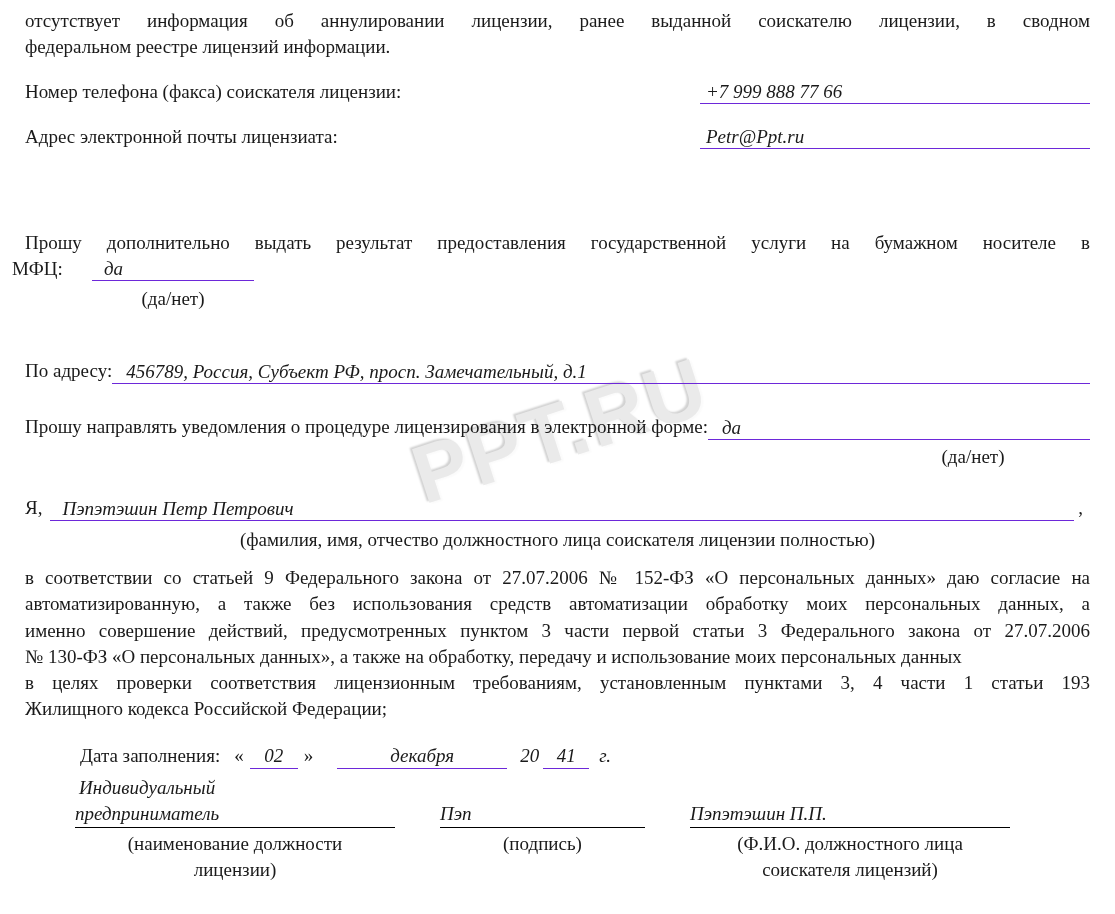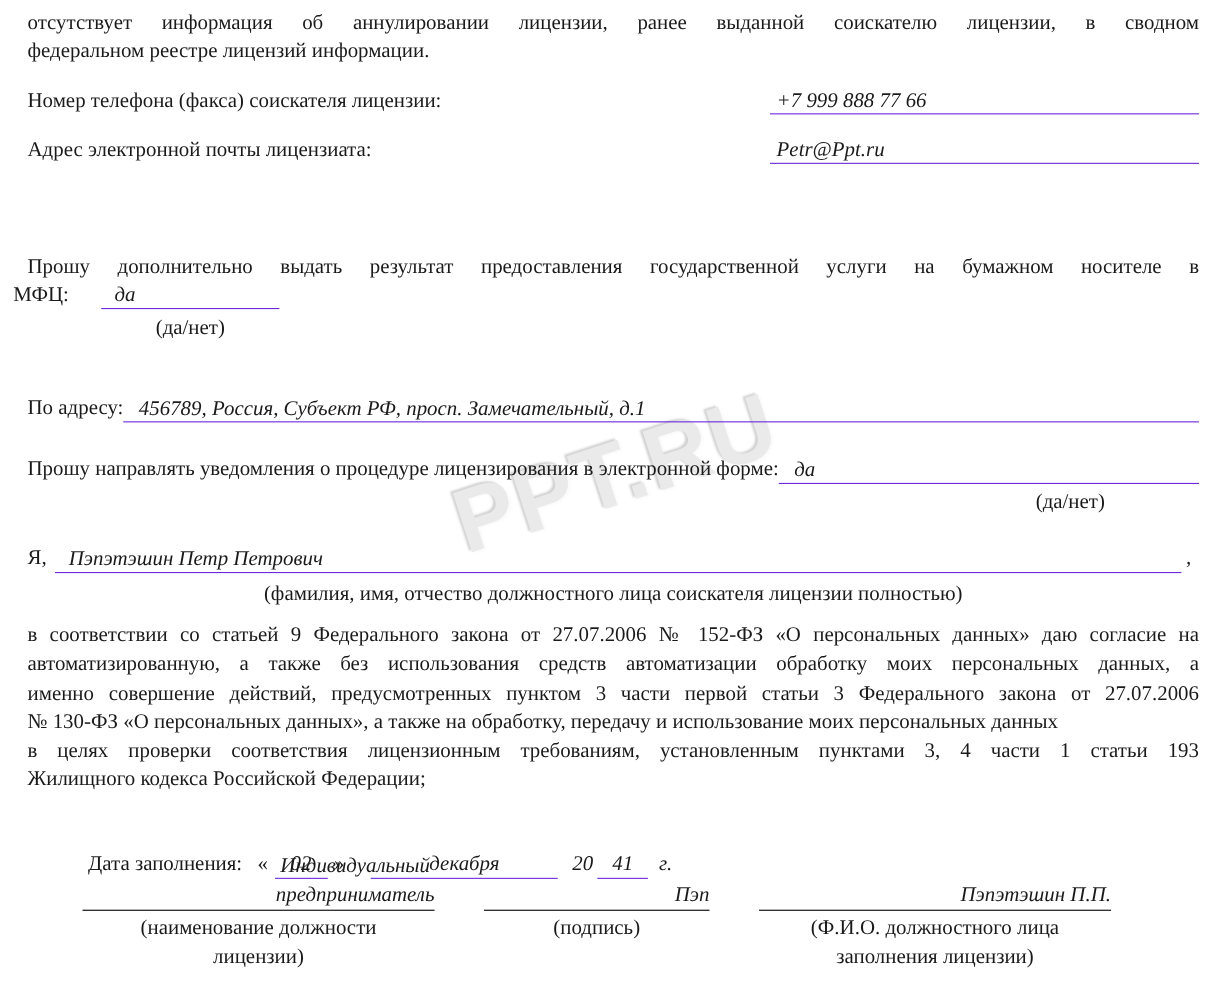--- a/index.html
+++ b/index.html
@@ -48,33 +48,33 @@
   .notify-hint  { left:856px; top:444px; width:234px; }
 
   .declarant-row { left:25px; top:495px; width:1058px; }
   .declarant-row .field { padding-left:12px; height:25px; }
   .declarant-row > span:first-child { white-space:nowrap; margin-right:8px; }
   .declarant-comma { margin-left:4px; }
   .declarant-cap { left:25px; top:527px; width:1065px; }
 
   .consent      { left:25px; top:565px; width:1065px; line-height:26.3px; }
 
-  .date-row     { left:80px; top:773px; }
+  .date-row     { left:80px; top:743px; }
   .date-row .label { white-space:nowrap; }
   .date-row .q  { margin-left:14px; }
   .date-row .q2 { margin-left:6px; }
   .day-field    { width:48px; height:26px; margin-left:6px; text-align:center; }
   .month-field  { width:170px; height:26px; margin-left:24px; text-align:center; }
   .year-prefix  { margin-left:13px; }
   .year-field   { width:46px; height:26px; margin-left:4px; text-align:center; }
   .year-suffix  { margin-left:10px; }
 
   .sig-col      { top:772px; }
   .sig-col .val {
-    height:56px; display:flex; align-items:flex-end; justify-content:flex-end;
+    height:56px; display:flex; align-items:flex-end; justify-content:flex-start;
     border-bottom:1px solid #000; text-align:center; box-sizing:border-box;
   }
   .sig-col .capt { margin-top:3px; text-align:center; }
   .sig-pos { left:75px;  width:320px; }
   .sig-sig { left:440px; width:205px; }
   .sig-fio { left:690px; width:320px; }
 </style>
 </head>
 <body>
 
@@ -167,17 +167,17 @@
     </div>
     <div class="capt">(подпись)</div>
   </div>
 
   <div class="abs sig-col sig-fio">
     <div class="val fill">
       <span>Пэпэтэшин П.П.</span>
     </div>
     <div class="capt">
       <div>(Ф.И.О. должностного лица</div>
-      <div>заполнения лицензии)</div>
+      <div>соискателя лицензий)</div>
     </div>
   </div>
 
 </div>
 
 </body></html>

